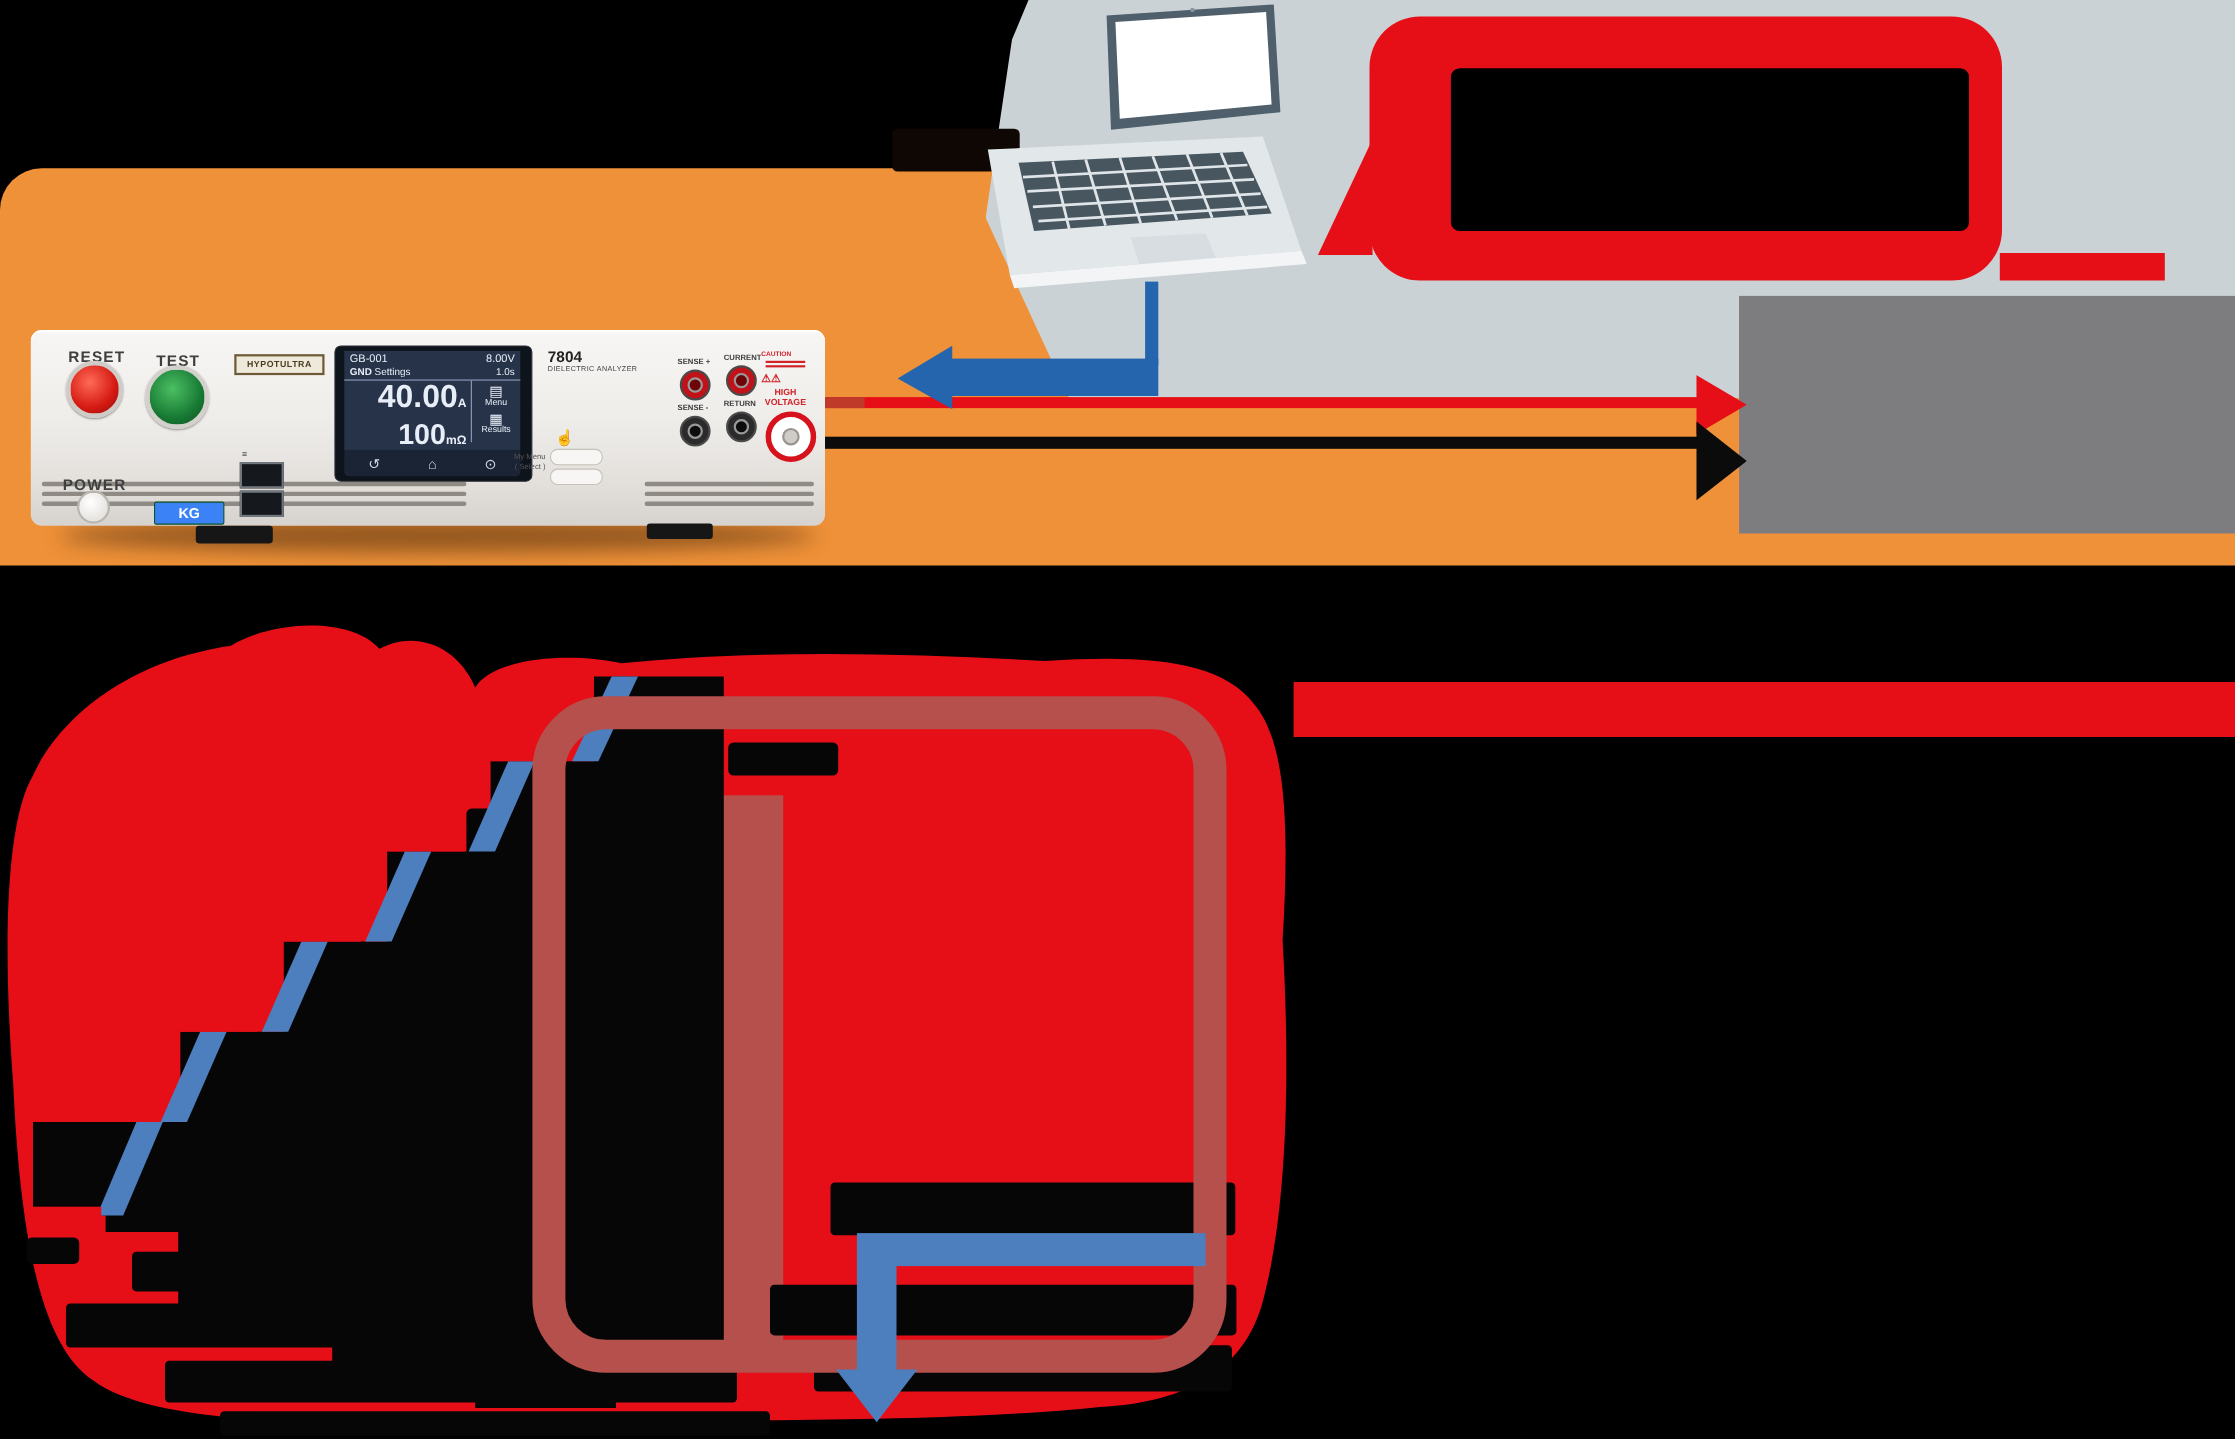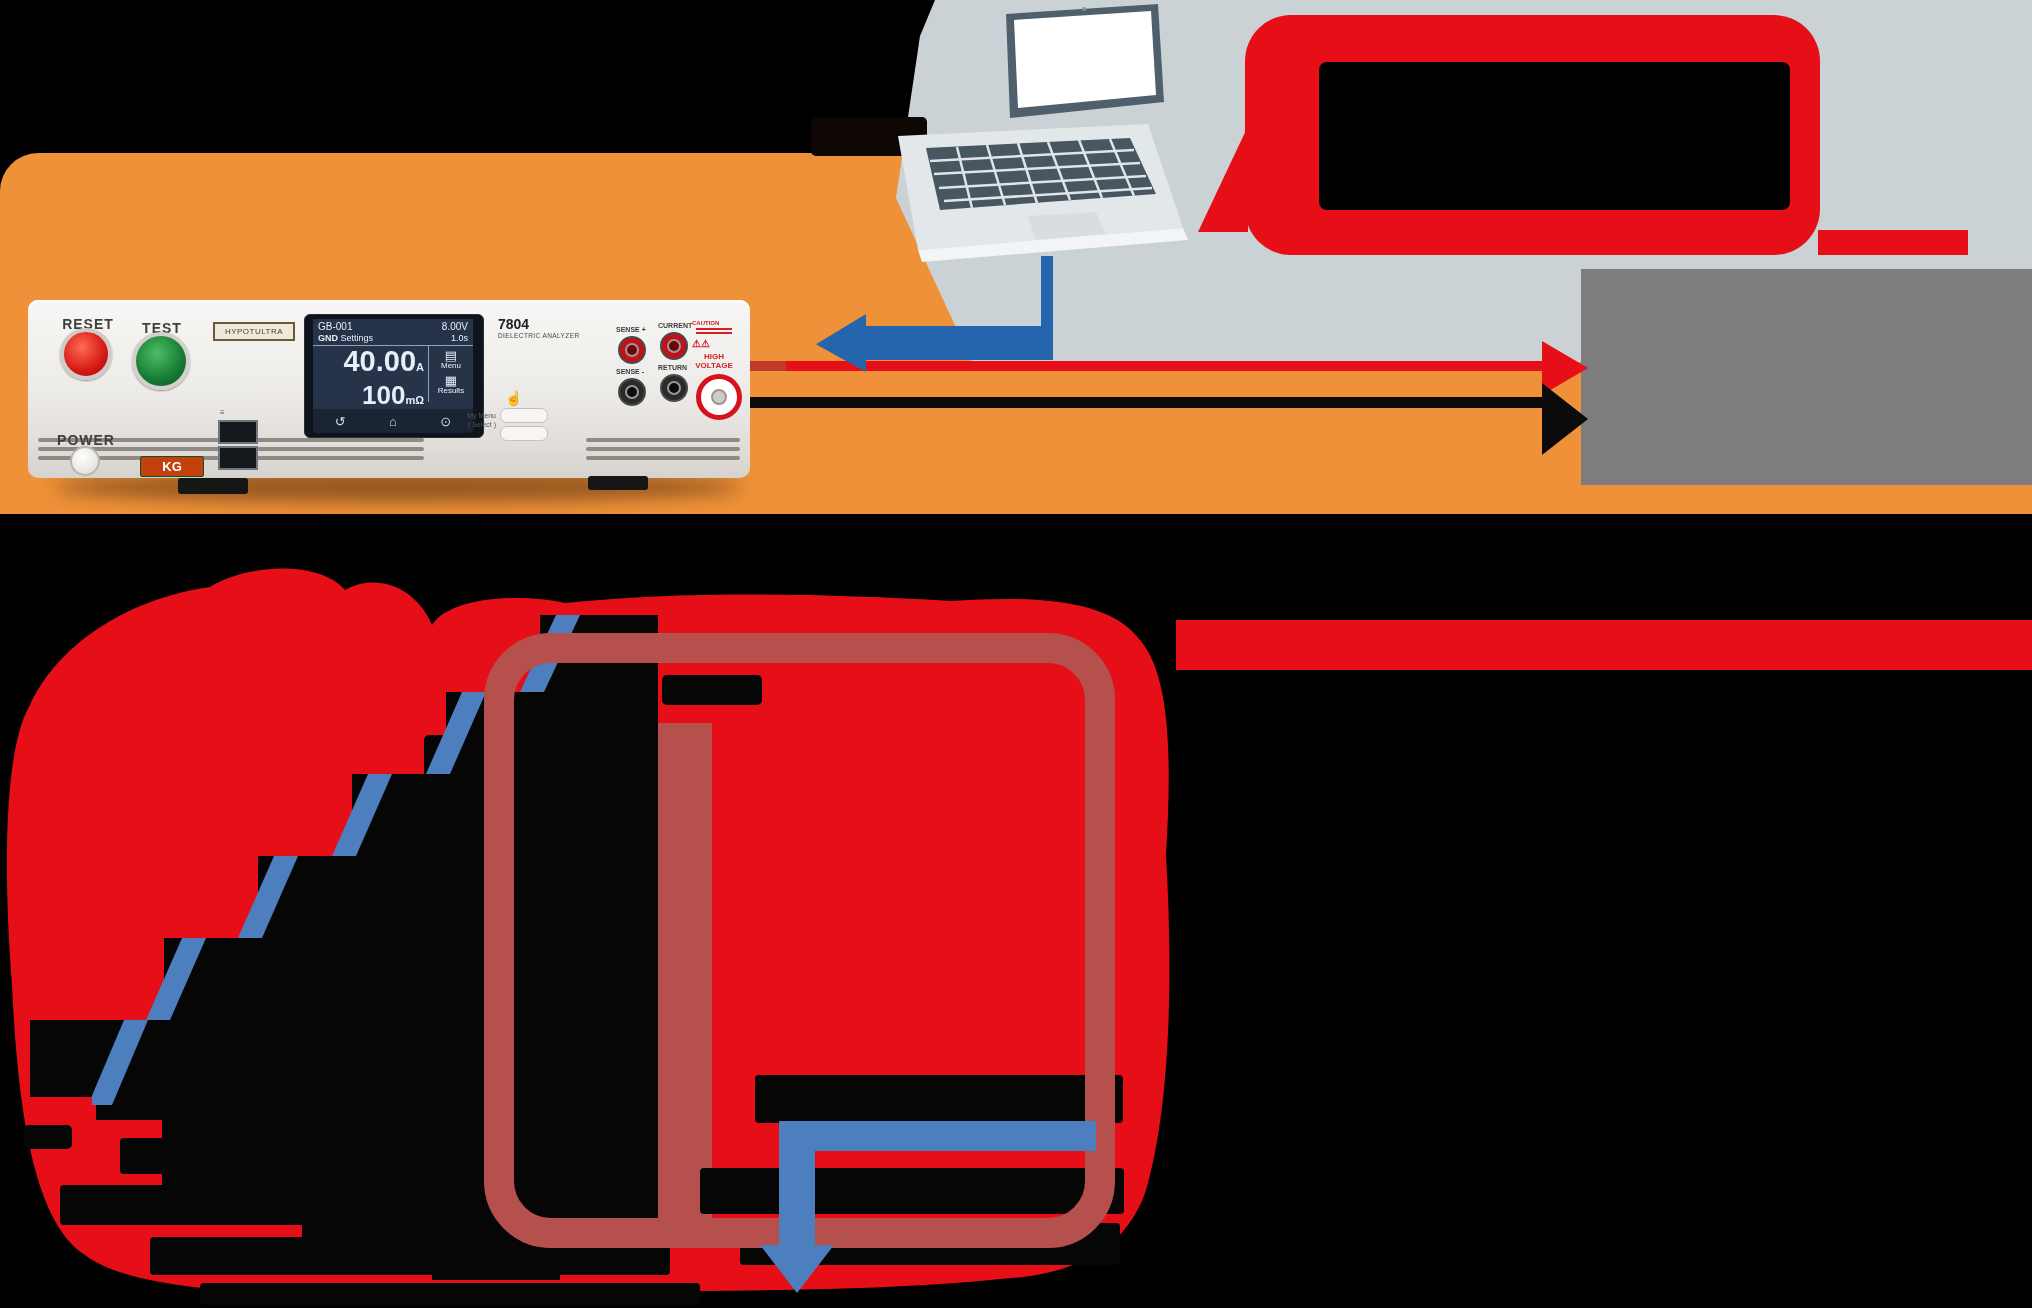--- a/index.html
+++ b/index.html
@@ -50,25 +50,25 @@
   #vents-left{left:10px;top:142px;width:386px;}
   #vents-right{left:558px;top:142px;width:154px;}
   .dev-label{font-size:14px;font-weight:bold;color:#3f3f3f;letter-spacing:1px;}
   .round-btn{border-radius:50%;}
   #reset-btn{left:32px;top:32px;width:44px;height:44px;border:4px solid #cfccc7;
     background:radial-gradient(circle at 40% 35%,#ff6a57,#d51a12 60%,#8e0d0d);box-shadow:0 1px 2px rgba(0,0,0,.4);}
   #test-btn{left:104px;top:36px;width:50px;height:50px;border:4px solid #d4d1cc;
     background:radial-gradient(circle at 42% 35%,#4cbf63,#177a34 60%,#0c4f20);box-shadow:0 1px 2px rgba(0,0,0,.4);}
   #power-btn{left:42px;top:150px;width:26px;height:26px;background:radial-gradient(circle at 40% 35%,#ffffff,#dbd8d3);
     border:2px solid #b9b5af;}
-  #kg-badge{left:112px;top:160px;width:62px;height:19px;background:#c2410c;border:1px solid #0c5424;
+  #kg-badge{left:112px;top:160px;width:62px;height:19px;background:#3b82f6;border:1px solid #0c5424;
     color:#fff;font-weight:bold;font-size:13px;text-align:center;line-height:19px;border-radius:2px;}
   .usb-slot{background:#15181c;border:2px solid #70767e;}
   #hypot-badge{left:185px;top:26px;width:78px;height:15px;border:2px solid #6b5a35;background:#efe9dc;
-    color:#4a3c1d;font-size:8px;font-weight:normal;text-align:center;line-height:15px;letter-spacing:.5px;}
+    color:#4a3c1d;font-size:8px;font-weight:bold;text-align:center;line-height:15px;letter-spacing:.5px;}
   #bezel{left:276px;top:18px;width:178px;height:122px;background:#0e141c;border-radius:6px;border:1px solid #2a2f36;}
   #scr{left:285px;top:23px;width:160px;height:90px;background:#273349;color:#e8eef8;}
   .scr-row{display:flex;justify-content:space-between;padding:2px 5px 0 5px;font-size:10px;}
   .scr-row2{display:flex;justify-content:space-between;padding:1px 5px 2px 5px;font-size:9px;
             border-bottom:1px solid #77860_no;gap:40px;}
   #scr-main{display:flex;border-top:1px solid #8fa0bd;height:56px;}
   #scr-vals{flex:1;text-align:right;padding-right:4px;}
   #scr-vals .big1{font-size:29px;font-weight:bold;line-height:30px;}
   #scr-vals .big2{font-size:26px;font-weight:bold;line-height:26px;}
   #scr-vals .unit{font-size:11px;font-weight:bold;}

